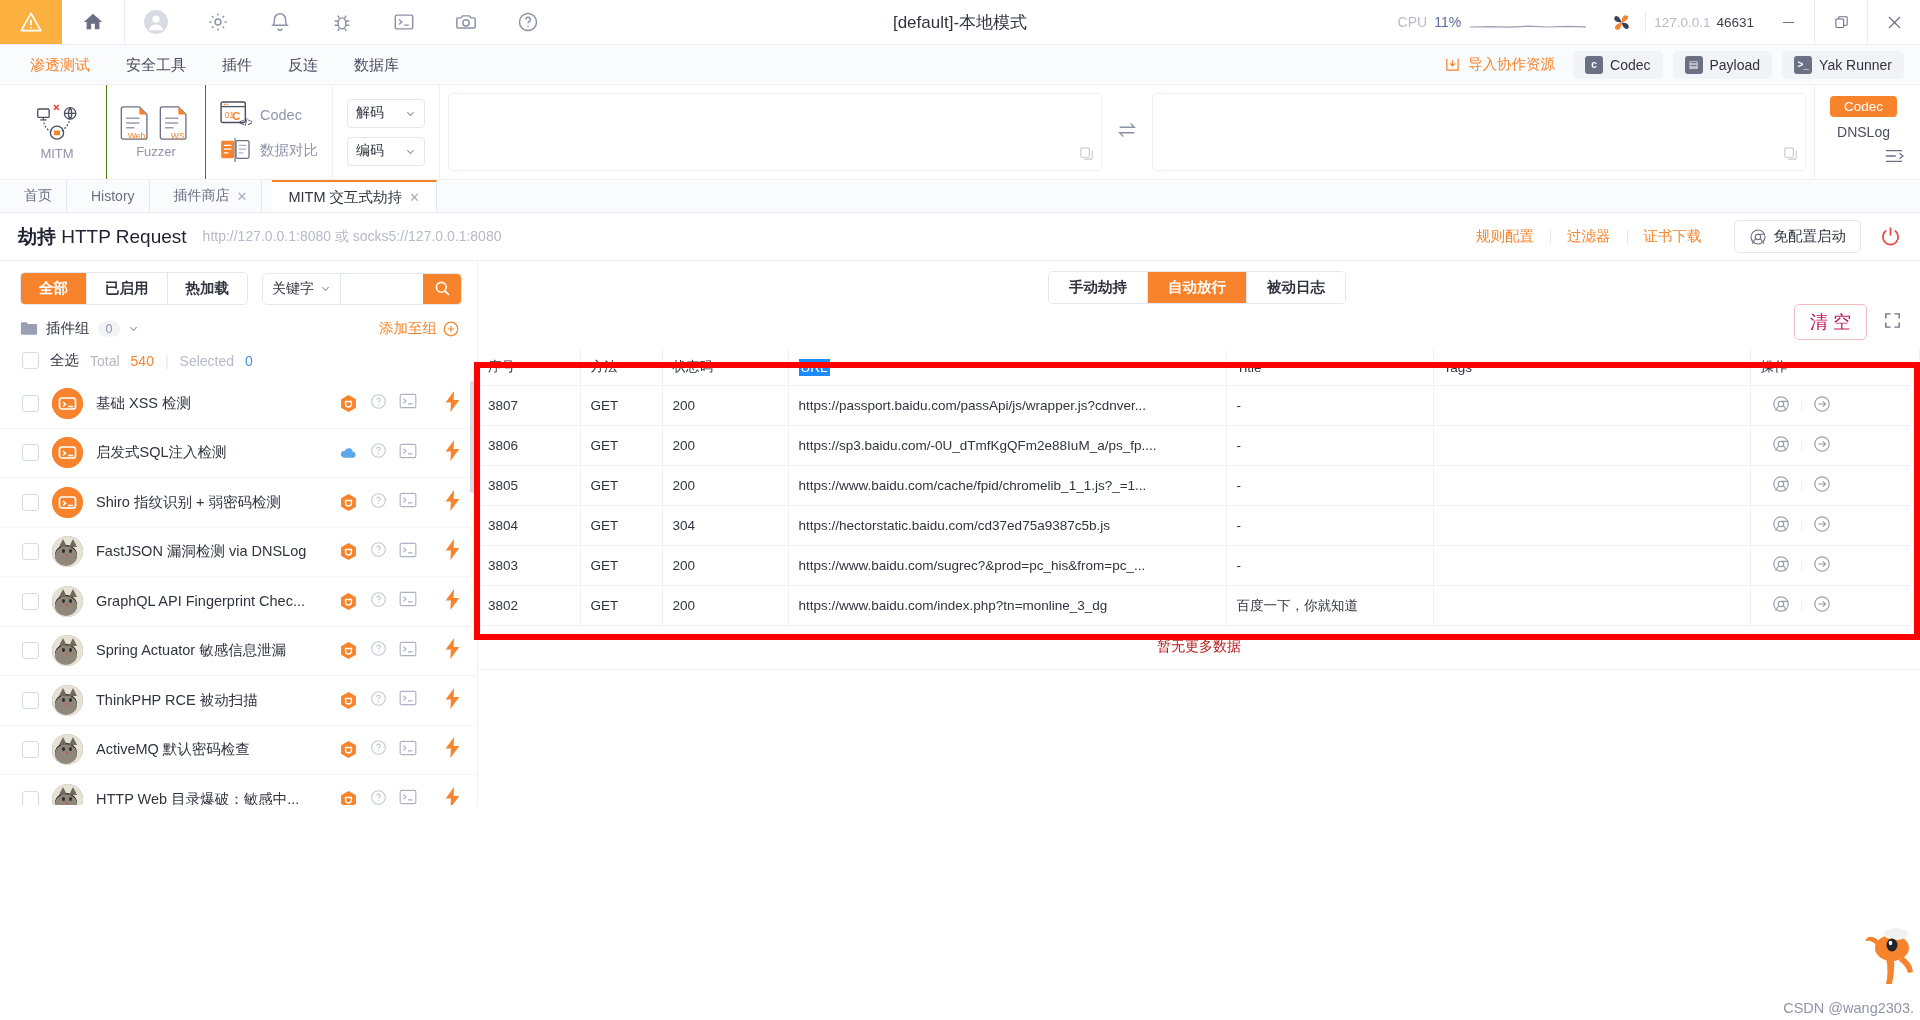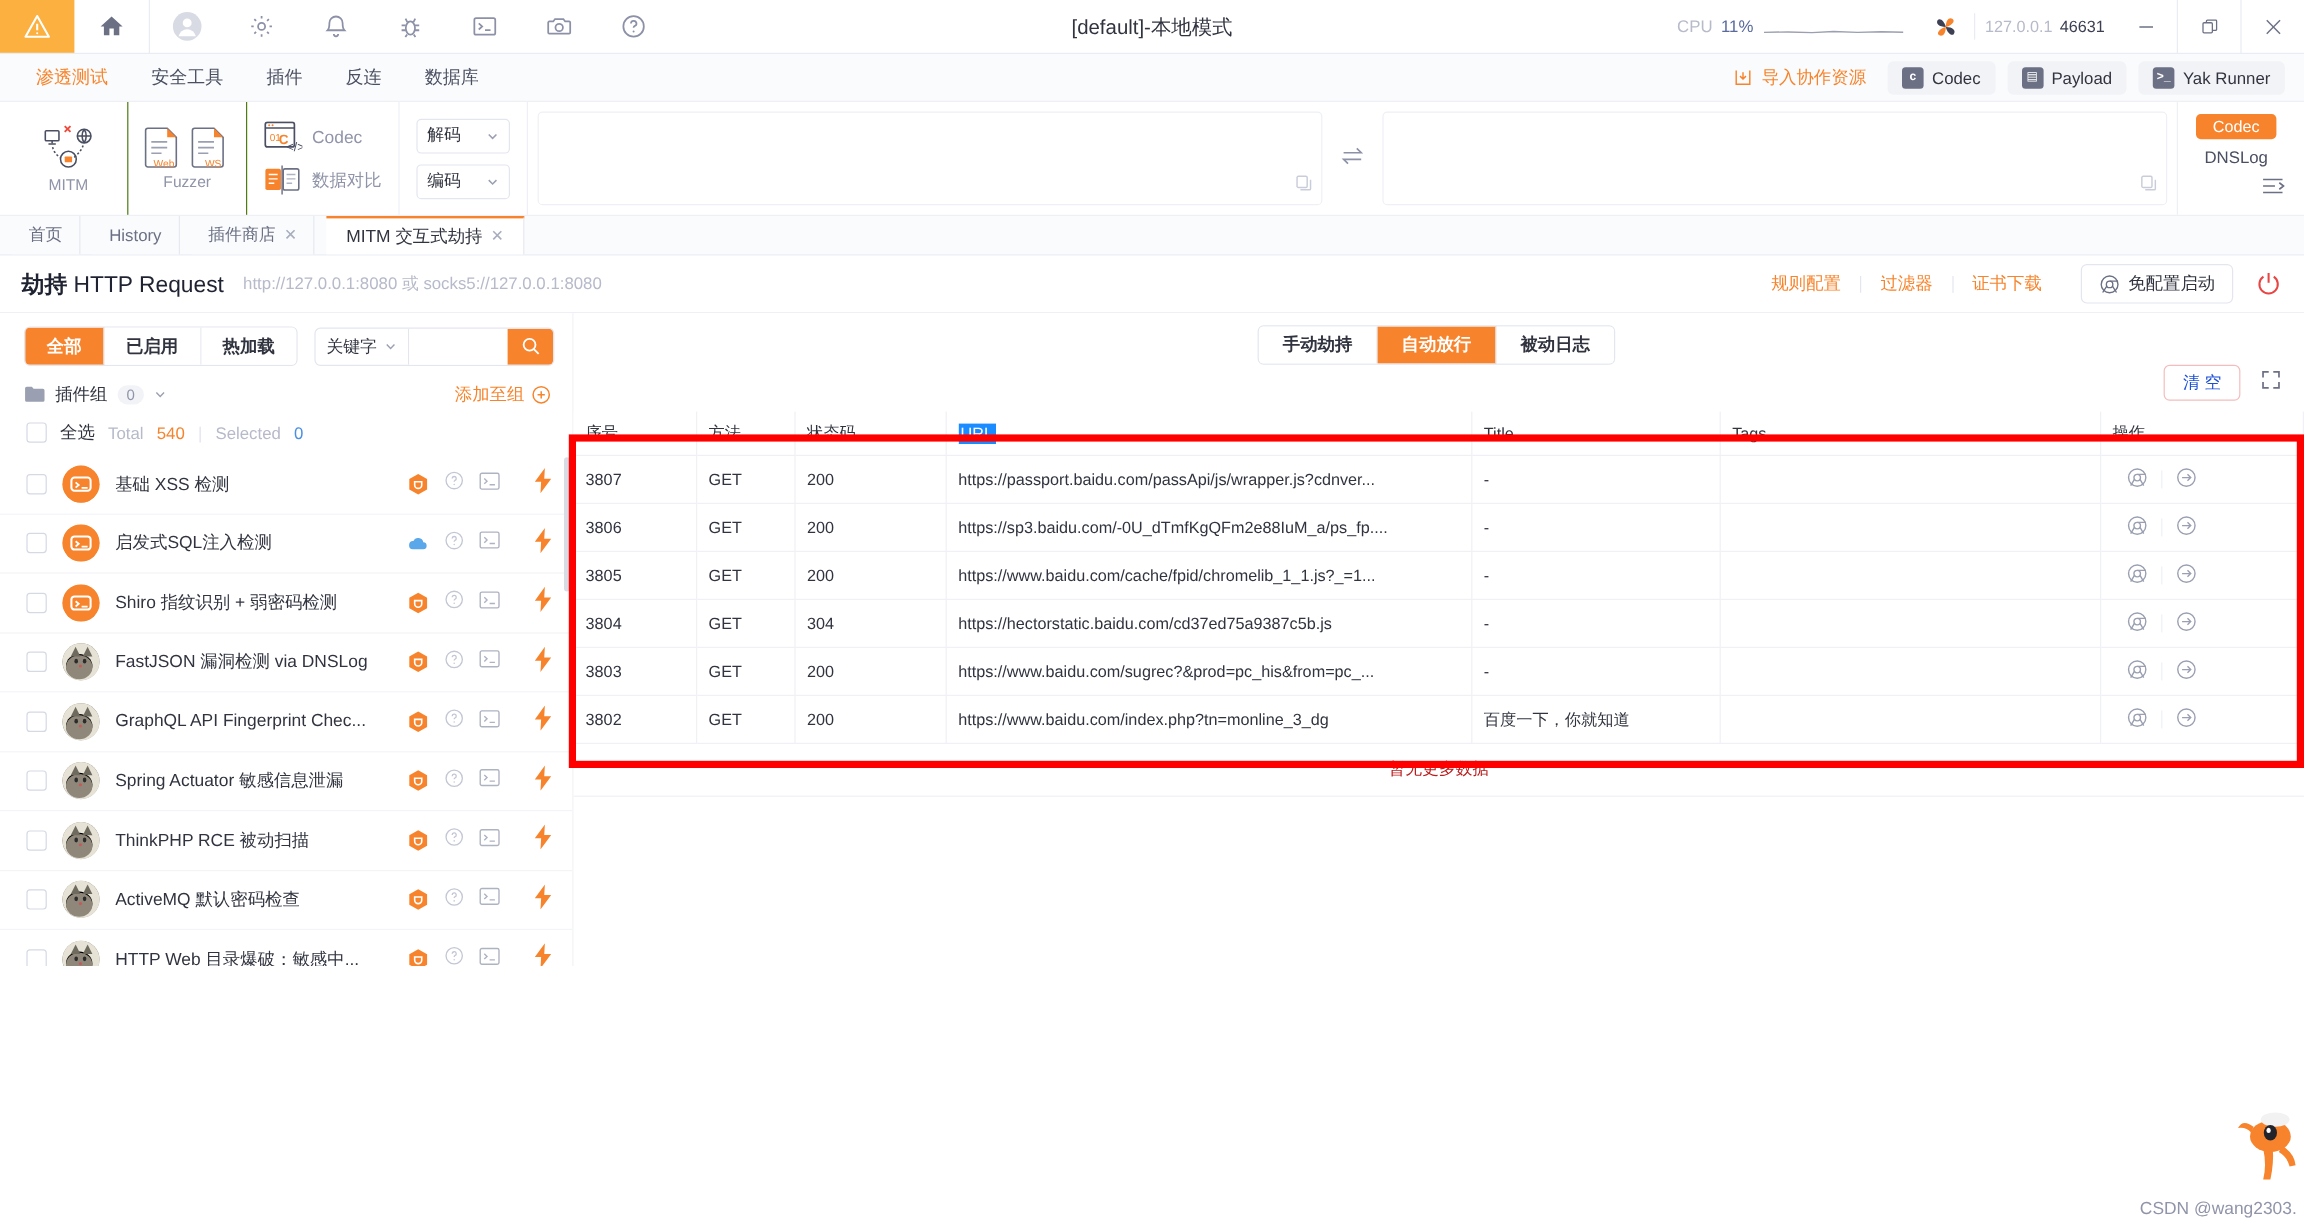--- a/index.html
+++ b/index.html
@@ -238,22 +238,22 @@
     background: #d9dce5; border-radius: 3px;
   }
 
   
   .rightpanel { flex: 1; display: flex; flex-direction: column; background: #fff; }
   .rp-tabsrow { display: flex; align-items: center; padding: 10px 18px 9px 14px; flex-direction: column; }
   .rp-seg { display: flex; border: 1px solid #e3e6ef; border-radius: 5px; overflow: hidden; }
   .rp-seg .seg-item { padding: 6px 20px; }
   .rp-right { margin-left: auto; display: flex; align-items: center; gap: 16px; }
   .clear-btn {
-    border: 1px solid #f4bdbd; color: #1d4ed8; border-radius: 5px;
-    padding: 5px 15px; font-size: 14px; background: #fff;
+    border: 1px solid #f4bdbd; color: #be185d; border-radius: 5px;
+    padding: 5px 15px; font-size: 18px; background: #fff;
   }
   .expand-ico { color: #6b7084; }
 
   table.ht { width: 100%; border-collapse: collapse; table-layout: fixed; }
   table.ht th {
     font-size: 13.5px; color: #31343f; font-weight: normal; text-align: left;
     padding: 9px 10px; border-bottom: 1px solid #eef0f5;
     border-right: 1px solid #f0f1f6; background: #fff;
   }
   table.ht th.sel { color: #fff; }

